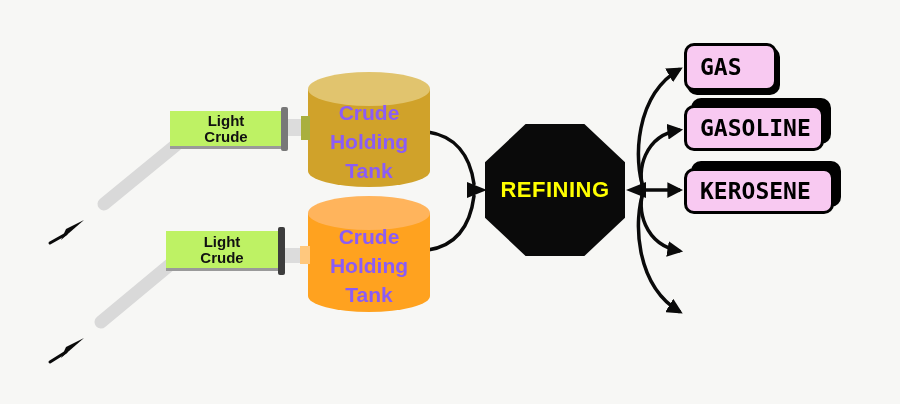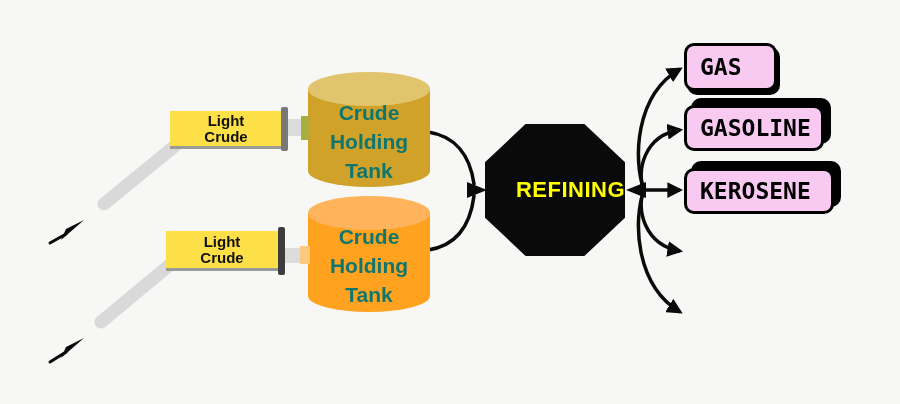--- a/index.html
+++ b/index.html
@@ -6,51 +6,51 @@
   .stage{
     position:relative;width:900px;height:404px;overflow:hidden;
     background:#f7f7f5;
     font-family:"Liberation Sans", sans-serif;
   }
   .stage *{box-sizing:border-box;}
   .svg-layer{position:absolute;left:0;top:0;width:900px;height:404px;}
 
   
   .pipe-label{
-    position:absolute;background:#fde047;border-bottom:3px solid #9a9a9a;
+    position:absolute;background:#bef264;border-bottom:3px solid #9a9a9a;
     display:flex;align-items:center;justify-content:center;
     color:#111;font-weight:bold;font-size:15px;line-height:16px;text-align:center;
   }
   .pipe-label span{display:block;width:52px;}
   .vbar{position:absolute;border-radius:2px;}
   .stub{position:absolute;background:#dcdcdc;}
   .coupler{position:absolute;z-index:3;}
 
   
   .tank{position:absolute;width:122px;}
   .tank-top{position:absolute;left:0;top:0;width:100%;height:34px;border-radius:50%;z-index:1;}
   .tank-body{
     position:absolute;left:0;top:17px;width:100%;bottom:0;
     border-bottom-left-radius:50% 16px;border-bottom-right-radius:50% 16px;
   }
   .tank-label{
     position:absolute;z-index:2;left:0;top:26px;width:100%;
-    text-align:center;color:#0f766e;font-weight:bold;font-size:21px;line-height:29px;
+    text-align:center;color:#8b5cf6;font-weight:bold;font-size:21px;line-height:29px;
   }
   .tank1 .tank-top{background:#e1c46e;}
   .tank1 .tank-body{background:#d0a22a;}
   .tank2 .tank-top{background:#ffb45c;}
   .tank2 .tank-body{background:#ffa21f;}
 
   
   .octagon{
     position:absolute;left:485px;top:124px;width:140px;height:132px;
     background:#0a0a0a;
     clip-path:polygon(29% 0,71% 0,100% 29%,100% 71%,71% 100%,29% 100%,0 71%,0 29%);
-    display:flex;align-items:center;justify-content:flex-end;
+    display:flex;align-items:center;justify-content:center;
   }
   .octagon .oct-label{
     color:#ffff00;font-weight:bold;font-size:22px;letter-spacing:.5px;
   }
 
   
   .pbox{
     position:absolute;left:684px;background:#f8c9f1;border:3px solid #000;
     border-radius:10px;display:flex;align-items:center;
     padding-left:13px;color:#000;

